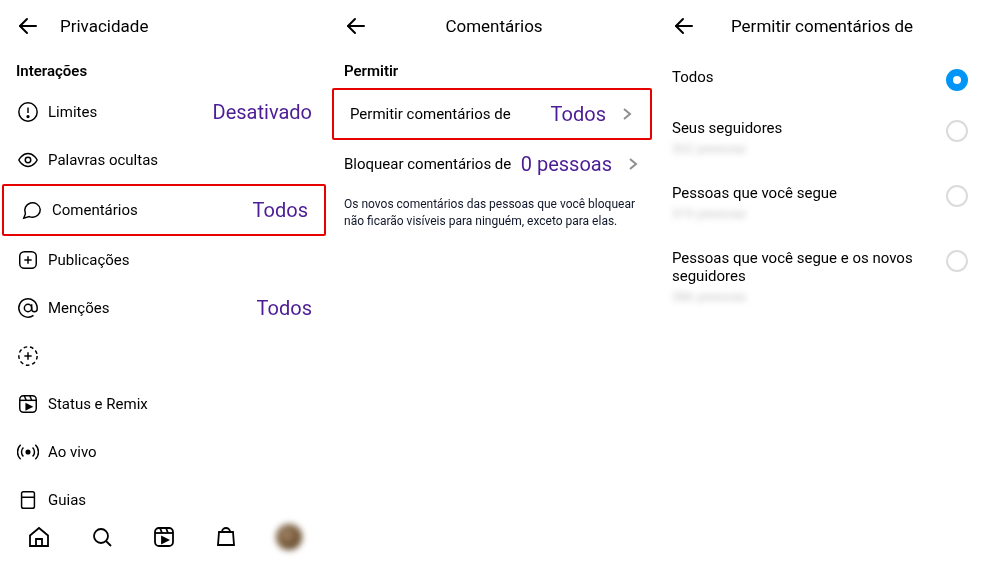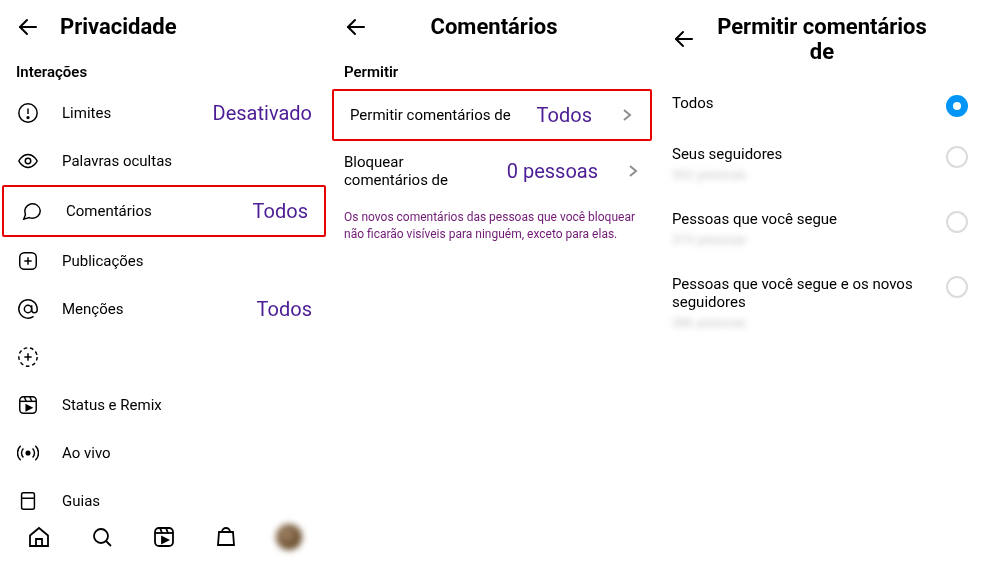--- a/index.html
+++ b/index.html
@@ -26,39 +26,39 @@
     }
     .back-arrow {
       width: 24px;
       height: 24px;
       display: flex;
       align-items: center;
       justify-content: center;
       cursor: pointer;
     }
     .header-title {
-      font-size: 22px;
-      font-weight: 700;
+      font-size: 17px;
+      font-weight: 400;
       flex: 1;
     }
     .panel-2 .header-title, .panel-3 .header-title {
       text-align: center;
       margin-right: 40px;
     }
     .section-label {
       font-size: 15px;
       font-weight: 600;
       color: #000;
       padding: 14px 16px 8px 16px;
     }
     .list-row {
       display: flex;
       align-items: center;
       padding: 12px 16px;
-      gap: 22px;
+      gap: 8px;
       cursor: pointer;
     }
     .row-icon {
       width: 24px;
       height: 24px;
       display: flex;
       align-items: center;
       justify-content: center;
       flex-shrink: 0;
     }
@@ -78,21 +78,21 @@
       align-items: center;
       justify-content: center;
       margin-left: 6px;
     }
     .highlight-box {
       border: 2.5px solid #e60000;
       border-radius: 2px;
     }
     .helper-text {
       font-size: 12px;
-      color: #701a75;
+      color: #0f172a;
       padding: 8px 16px 4px 16px;
       line-height: 1.4;
     }
     .radio-row {
       padding: 14px 16px;
       display: flex;
       align-items: flex-start;
       cursor: pointer;
     }
     .radio-main {

